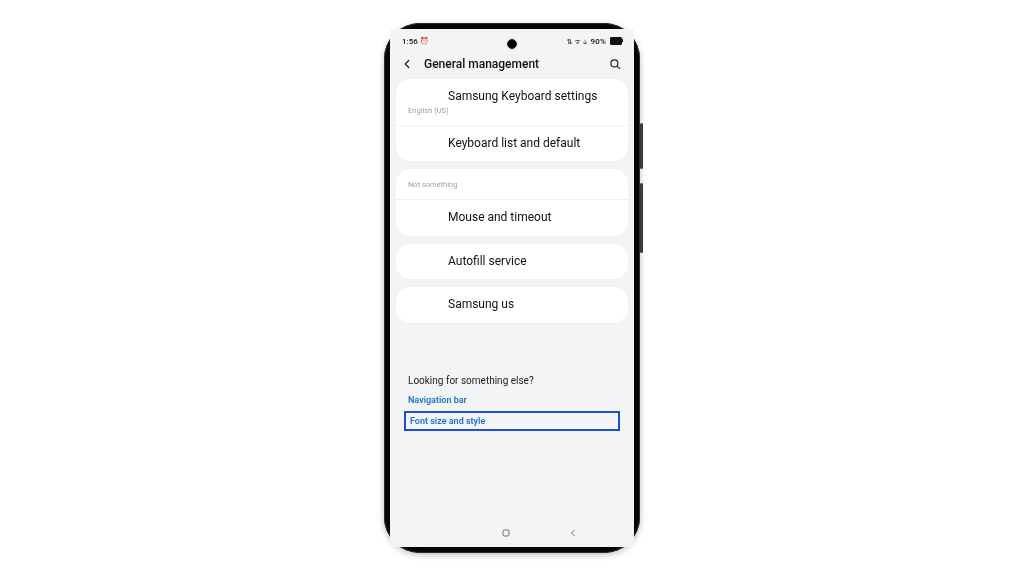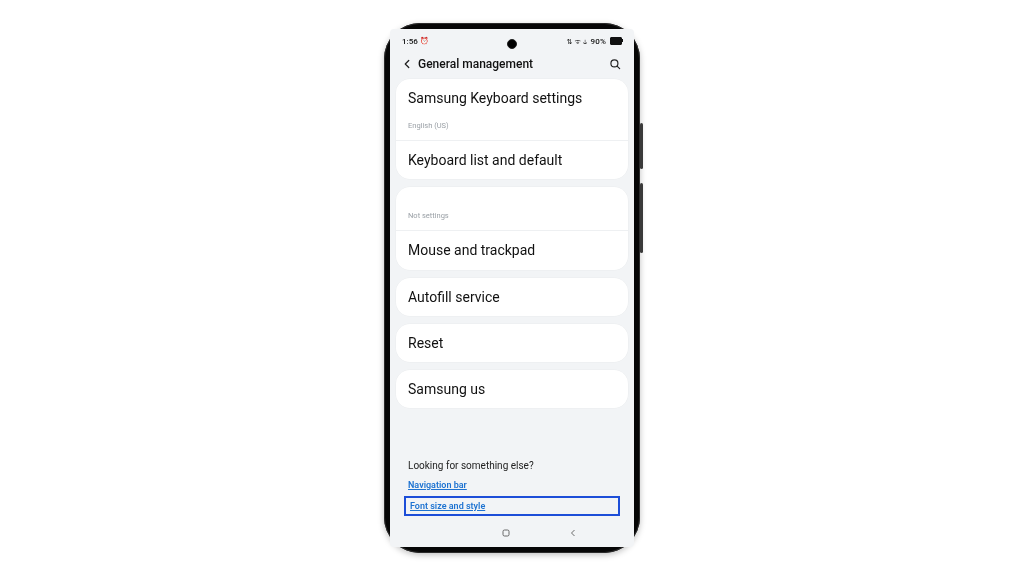--- a/index.html
+++ b/index.html
@@ -95,21 +95,21 @@
     content:"";
     position:absolute; left:0; top:0; bottom:0;
     width:95%; background:#111;
   }
 
   
   .header {
     display: flex;
     align-items: flex-end;
     padding: 6px 12px 8px 10px;
-    gap: 4px;
+    gap: 10px;
   }
   .back-chevron svg { width:14px; height:14px; display:block; }
   .header-title {
     font-size: 12px;
     font-weight: 500;
     color: #111;
     flex: 1;
   }
   .search-btn svg { width:14px; height:14px; display:block; }
 
@@ -123,47 +123,47 @@
     margin-bottom: 8px;
     overflow: hidden;
     box-shadow: 0 0 0 0.5px rgba(0,0,0,0.03);
   }
   .row {
     padding: 10px 12px;
     border-bottom: 1px solid #eef0f2;
   }
   .row:last-child { border-bottom: none; }
   .row-title {
-    font-size: 14px;
+    font-size: 12px;
     color: #111;
     line-height: 1.3;
+    margin-left: 40px;
   }
   .row-sub {
     font-size: 7.5px;
     color: #9aa0a6;
-    margin-top: 14px;
+    margin-top: 1px;
   }
 
   
   .suggest {
     padding: 4px 12px 6px 12px;
   }
   .suggest-title {
     font-size: 10px;
     color: #222;
     padding: 8px 0 4px 0;
     margin-top: 32px;
   }
   .suggest-link {
     display: block;
     font-size: 9px;
     font-weight: 600;
     color: #1e73d1;
     padding: 5px 0;
-    text-decoration: underline;
   }
   .highlight {
     border: 2px solid #1d4ed8;
     padding: 3px 4px;
     margin: 1px -4px;
   }
 
   
   .navbar {
     position: absolute;
@@ -226,38 +226,33 @@
             <div class="row-title">Samsung Keyboard settings</div>
             <div class="row-sub">English (US)</div>
           </div>
           <div class="row">
             <div class="row-title">Keyboard list and default</div>
           </div>
         </div>
 
         <div class="card">
           <div class="row">
-            <div class="row-sub">Not settings</div>
-          </div>
-          <div class="row">
-            <div class="row-title">Mouse and trackpad</div>
+            <div class="row-sub">Not something</div>
+          </div>
+          <div class="row">
+            <div class="row-title">Mouse and timeout</div>
           </div>
         </div>
 
         <div class="card">
           <div class="row">
             <div class="row-title">Autofill service</div>
           </div>
         </div>
 
-        <div class="card">
-          <div class="row">
-            <div class="row-title">Reset</div>
-          </div>
-        </div>
 
         <div class="card">
           <div class="row">
             <div class="row-title">Samsung us</div>
           </div>
         </div>
 
         <div class="suggest">
           <div class="suggest-title">Looking for something else?</div>
           <span class="suggest-link">Navigation bar</span>

